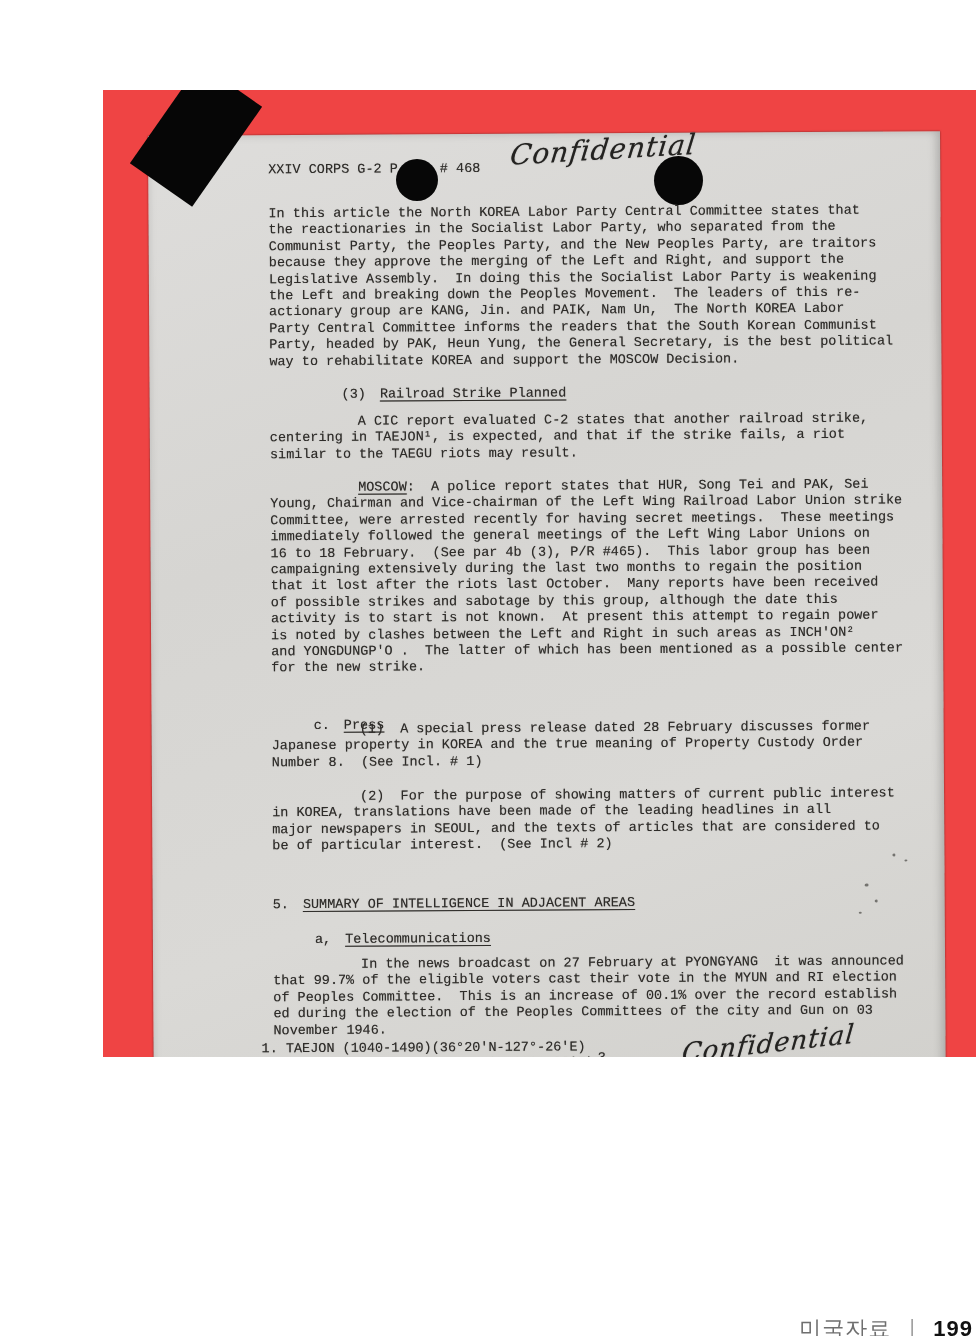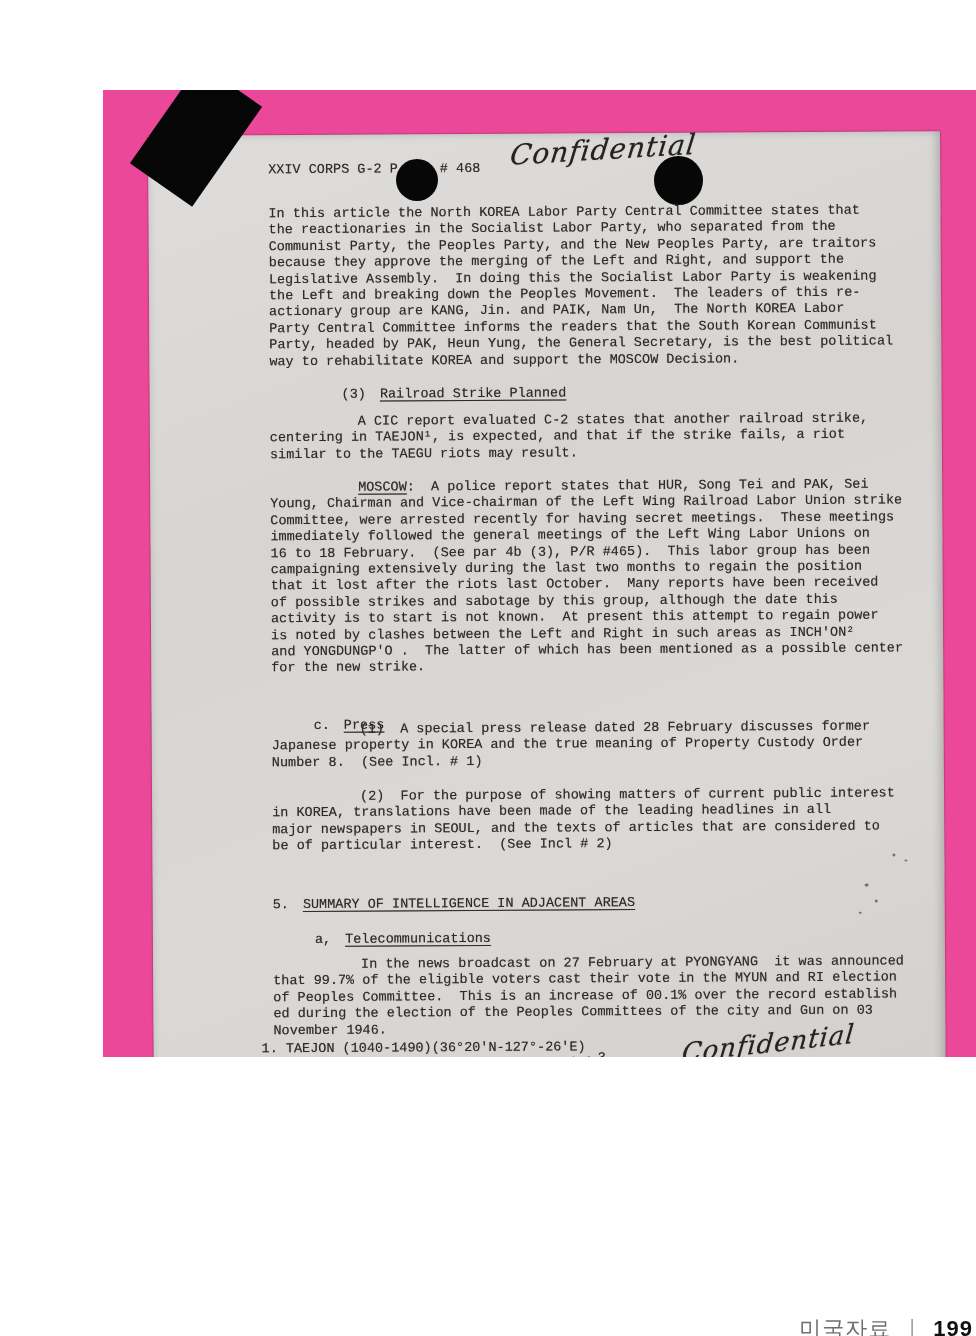--- a/index.html
+++ b/index.html
@@ -1,21 +1,21 @@
 <!DOCTYPE html>
 <html><head>
 <meta charset="utf-8">
 <style>
   html,body{margin:0;padding:0;}
   body{width:976px;height:1336px;background:#ffffff;position:relative;overflow:hidden;
        font-family:"Liberation Sans",sans-serif;}
   .page{position:absolute;left:0;top:0;width:976px;height:1336px;background:#ffffff;overflow:hidden;}
 
   
-  .photo{position:absolute;left:103px;top:90px;width:873px;height:967px;background:#ec4899;overflow:hidden;}
+  .photo{position:absolute;left:103px;top:90px;width:873px;height:967px;background:#ef4444;overflow:hidden;}
 
   
   .paper{position:absolute;left:45px;top:46px;width:792px;height:1026px;
          background:linear-gradient(160deg,#dedddb 0%,#d6d5d2 35%,#dad9d6 65%,#d0cfcb 100%);
          box-shadow:inset -4px 0 10px rgba(0,0,0,0.14), inset 0 -4px 10px rgba(0,0,0,0.10), 0 0 2px rgba(0,0,0,0.6);
          transform:rotate(-0.35deg);transform-origin:top left;}
 
   
   .tw{position:absolute;font-family:"Liberation Mono",monospace;font-size:13.5px;line-height:16.4px;
       color:#2e2c29;white-space:pre;text-shadow:0 0 0.7px rgba(46,44,41,0.55);}

